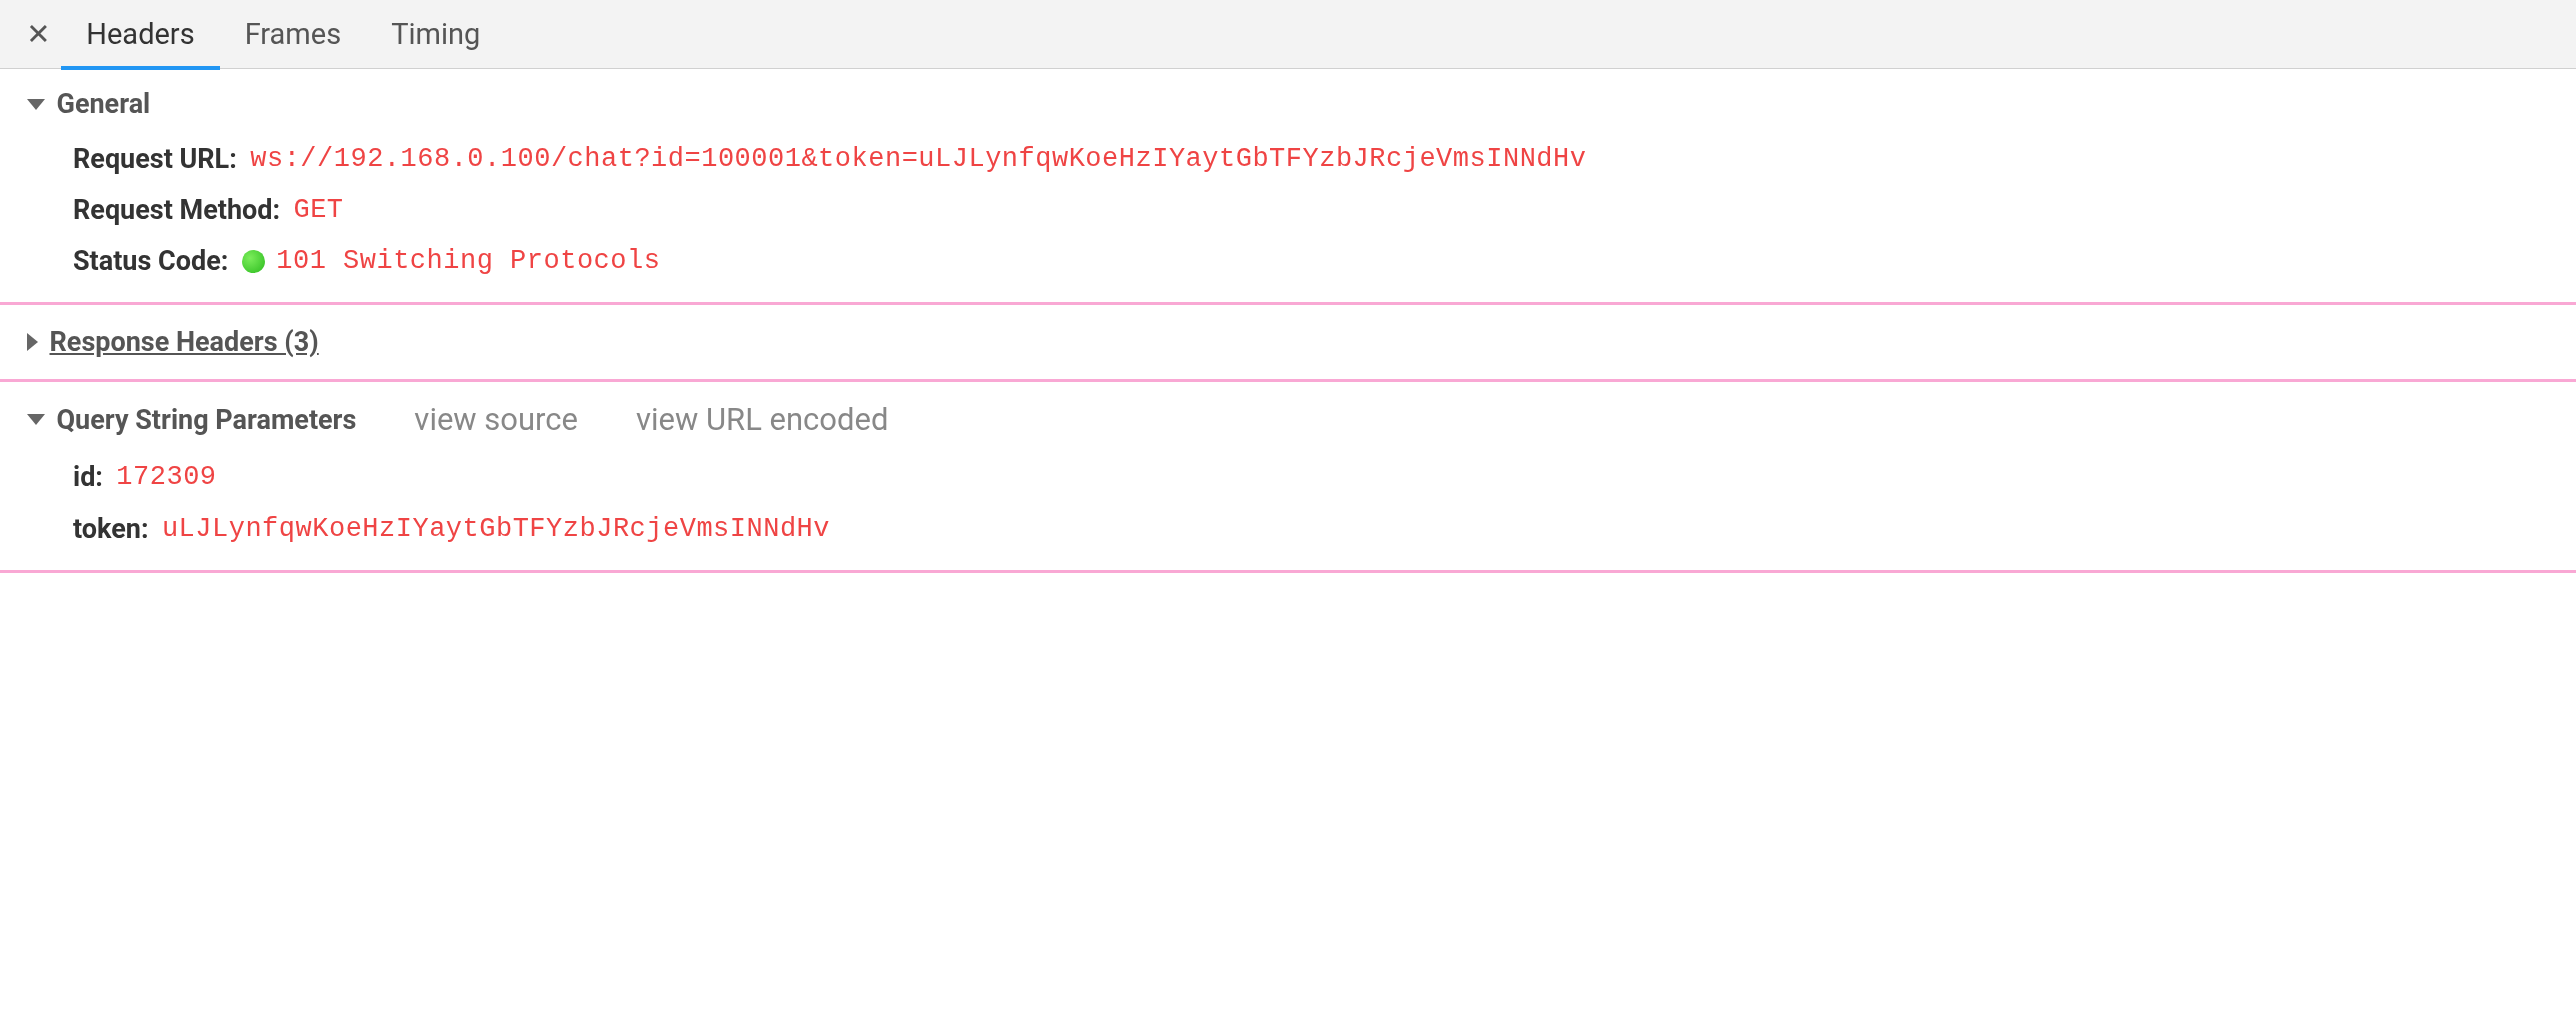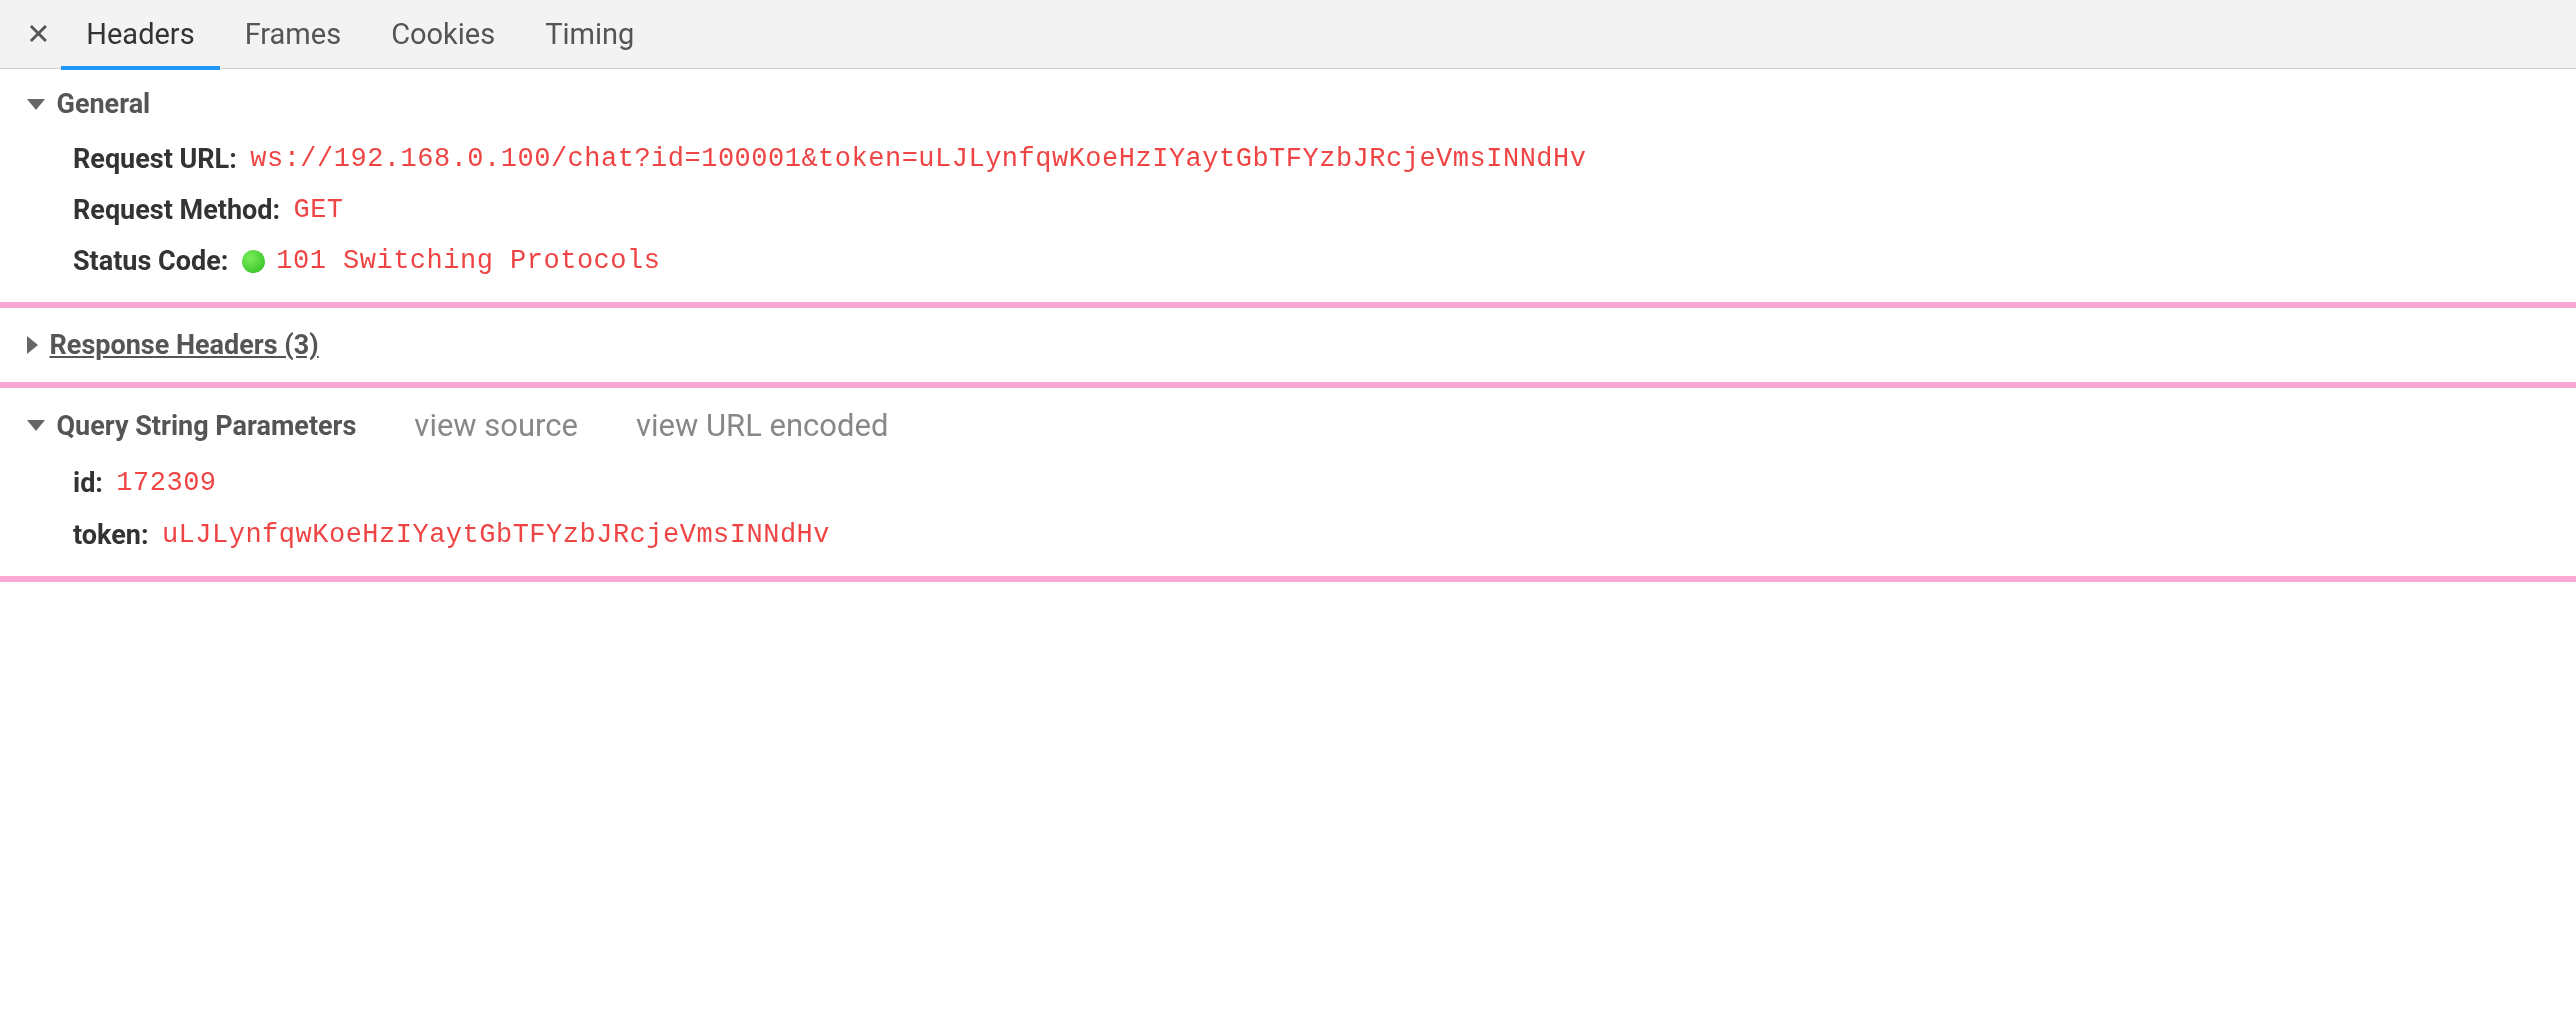--- a/index.html
+++ b/index.html
@@ -51,21 +51,21 @@
     .tab.active::after {
       content: "";
       position: absolute;
       bottom: -1px;
       left: 0;
       right: 0;
       height: 3.8px;
       background: #2196f3;
     }
     .section {
-      border-bottom: 6px solid #f9a8d4;
+      border-bottom: 3px solid #f9a8d4;
       padding: 15.3px 0;
     }
     .section-header {
       display: flex;
       align-items: center;
       padding: 3.8px 27px;
       font-weight: 700;
       color: #555;
       cursor: pointer;
     }
@@ -131,21 +131,20 @@
   </style>
 </head>
 <body>
 
 <div class="panel">
 
   <div class="tab-bar">
     <div class="close-btn">✕</div>
     <div class="tab active">Headers</div>
     <div class="tab">Frames</div>
-    <div class="tab">Cookies</div>
     <div class="tab">Timing</div>
   </div>
 
   <div class="section">
     <div class="section-header">
       <span class="arrow down"></span>
       <span>General</span>
     </div>
     <div class="rows">
       <div class="row">

